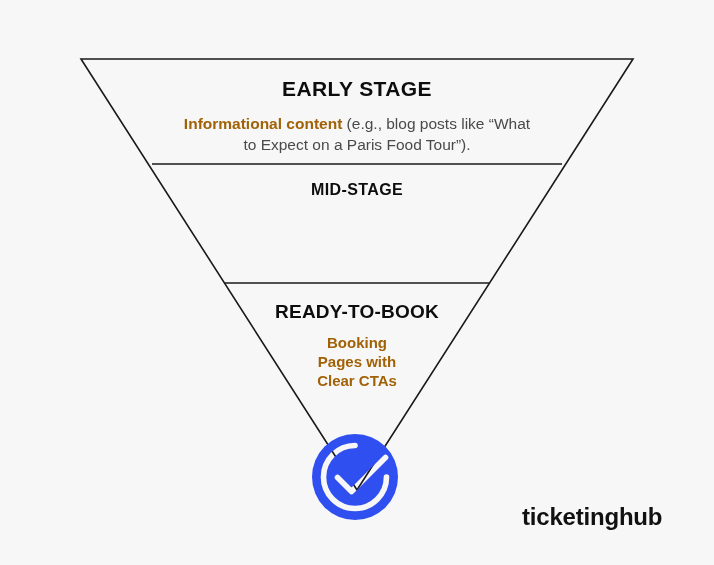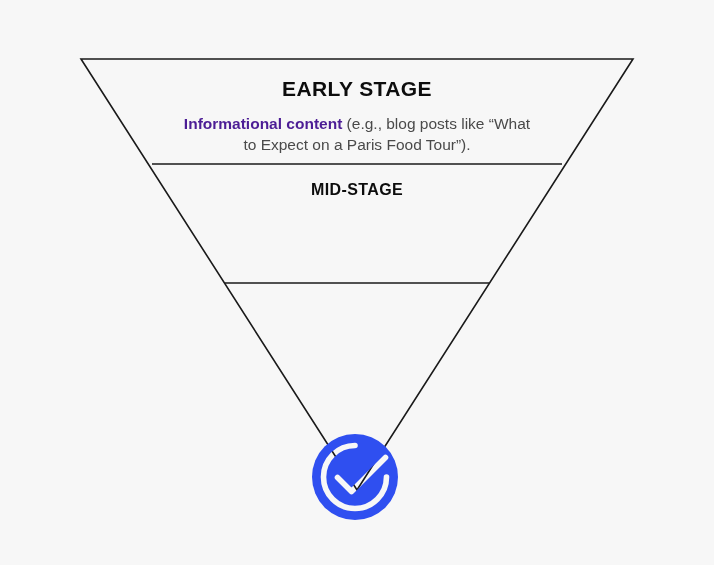--- a/index.html
+++ b/index.html
@@ -44,21 +44,21 @@
     letter-spacing: 0.4px;
     color: #0d0d0d;
     margin: 0;
   }
 
   .band-body {
     color: #4a4a4a;
     margin: 0;
   }
   .band-body b {
-    color: #4c1d95;
+    color: #a16207;
     font-weight: bold;
   }
 
   
   #band-early {
     left: 100px;
     top: 76px;
     width: 514px;
   }
   #band-early .band-title {
@@ -148,29 +148,36 @@
     <p class="band-title">EARLY STAGE</p>
     <p class="band-body">
       <b>Informational content</b><span> (e.g., blog posts like “What to Expect on a Paris Food Tour”).</span>
     </p>
   </div>
 
   <div class="band" id="band-mid">
     <p class="band-title">MID-STAGE</p>
   </div>
 
+  <div class="band" id="band-ready">
+    <p class="band-title">READY-TO-BOOK</p>
+    <p class="band-body">
+      <b>Booking Pages with Clear CTAs</b><span></span>
+    </p>
+  </div>
 
   <svg id="brand-mark" viewBox="0 0 94 94">
     <defs>
       <mask id="mark-knockout">
         <rect x="0" y="0" width="94" height="94" fill="#fff"></rect>
 
         <path d="M47 15.5
                  A31.5 31.5 0 1 0 78.5 47" fill="none" stroke="#000" stroke-width="5.6" stroke-linecap="round"></path>
 
         <path d="M29.5 47.5 L43.5 61.5 L77.5 27.5" fill="none" stroke="#000" stroke-width="5.6" stroke-linecap="round" stroke-linejoin="round"></path>
       </mask>
     </defs>
     <circle cx="47" cy="47" r="43" fill="#2f4ff0" mask="url(#mark-knockout)"></circle>
   </svg>
 
+  <div id="brand-wordmark">ticketinghub</div>
 
 </div>
 
 </body></html>

